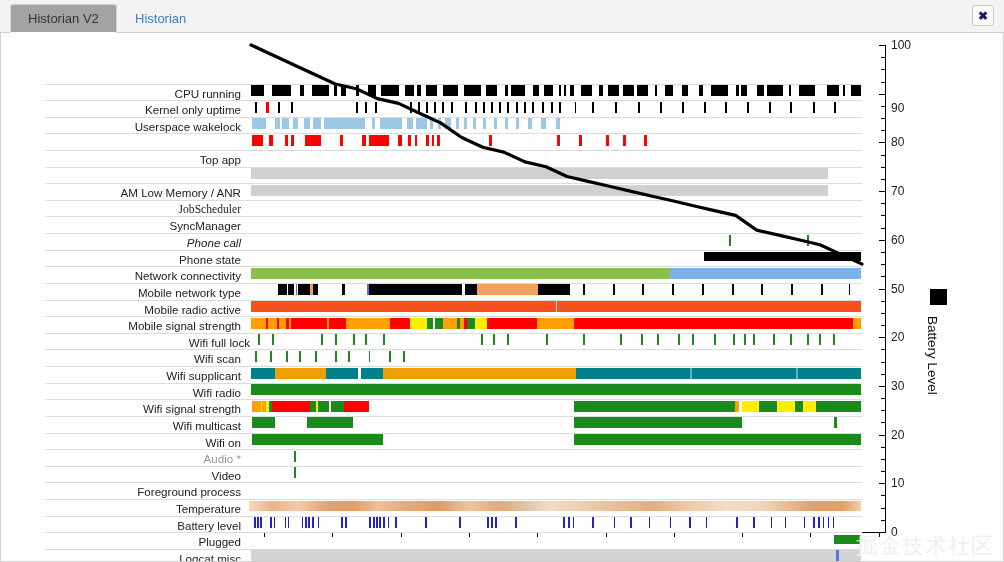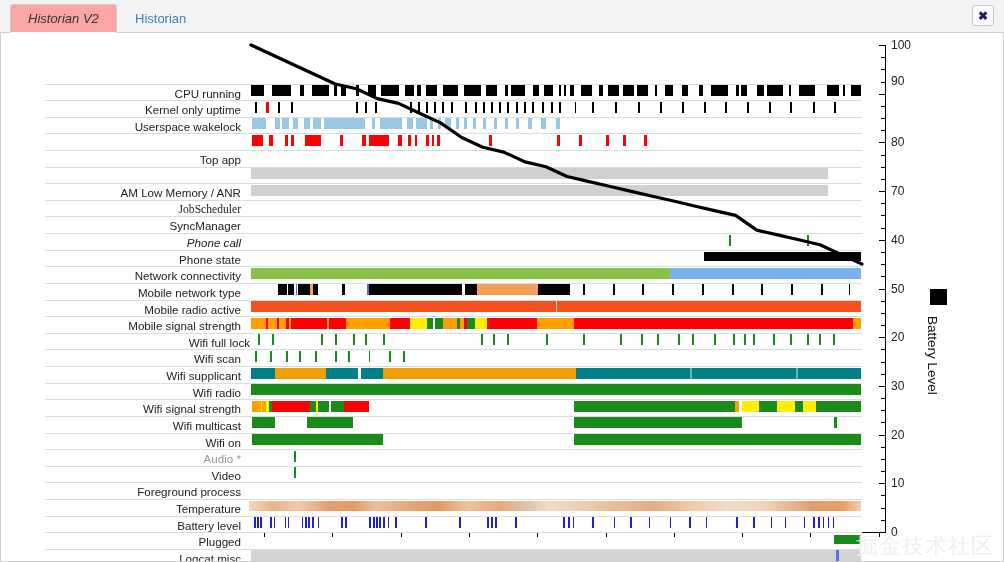--- a/index.html
+++ b/index.html
@@ -27,27 +27,26 @@
     position: absolute; top: 4px;
     height: 29px;
     padding: 0 17px;
     line-height: 28px;
     font-size: 13px;
     color: #3f7fbf;
     cursor: pointer;
     white-space: nowrap;
   }
   .tab.active {
-    background: #fca5a5;
+    background: #a3a3a3;
     border: 1px solid #cfcfcf;
     border-bottom: 1px solid #ffffff;
     border-radius: 3px 3px 0 0;
     color: #333333;
     z-index: 3;
-    font-style: italic;
   }
   .tab0 { left: 10px; }
   .tab1 { left: 118px; top: 5px; }
 
   .closebtn {
     position: absolute; right: 10px; top: 5px;
     width: 22px; height: 21px;
     background: #fbfbfb;
     border: 1px solid #c6c6c6;
     border-radius: 3px;
@@ -201,27 +200,27 @@
         <div class="ylabel" style="top: 450.3px;">10</div>
         <div class="ytick" style="top: 401.6px;"></div>
         <div class="ylabel" style="top: 401.6px;">20</div>
         <div class="ytick" style="top: 352.9px;"></div>
         <div class="ylabel" style="top: 352.9px;">30</div>
         <div class="ytick" style="top: 304.2px;"></div>
         <div class="ylabel" style="top: 304.2px;">20</div>
         <div class="ytick" style="top: 255.5px;"></div>
         <div class="ylabel" style="top: 255.5px;">50</div>
         <div class="ytick" style="top: 206.8px;"></div>
-        <div class="ylabel" style="top: 206.8px;">40</div>
+        <div class="ylabel" style="top: 206.8px;">60</div>
         <div class="ytick" style="top: 158.1px;"></div>
         <div class="ylabel" style="top: 158.1px;">70</div>
         <div class="ytick" style="top: 109.4px;"></div>
         <div class="ylabel" style="top: 109.4px;">80</div>
         <div class="ytick" style="top: 60.7px;"></div>
-        <div class="ylabel" style="top: 48px;">90</div>
+        <div class="ylabel" style="top: 75px;">90</div>
         <div class="ytick" style="top: 12px;"></div>
         <div class="ylabel" style="top: 12px;">100</div>
         <div class="ytick minor" style="top: 486.825px;"></div>
         <div class="ytick minor" style="top: 474.65px;"></div>
         <div class="ytick minor" style="top: 462.475px;"></div>
         <div class="ytick minor" style="top: 438.125px;"></div>
         <div class="ytick minor" style="top: 425.95px;"></div>
         <div class="ytick minor" style="top: 413.775px;"></div>
         <div class="ytick minor" style="top: 389.425px;"></div>
         <div class="ytick minor" style="top: 377.25px;"></div>

